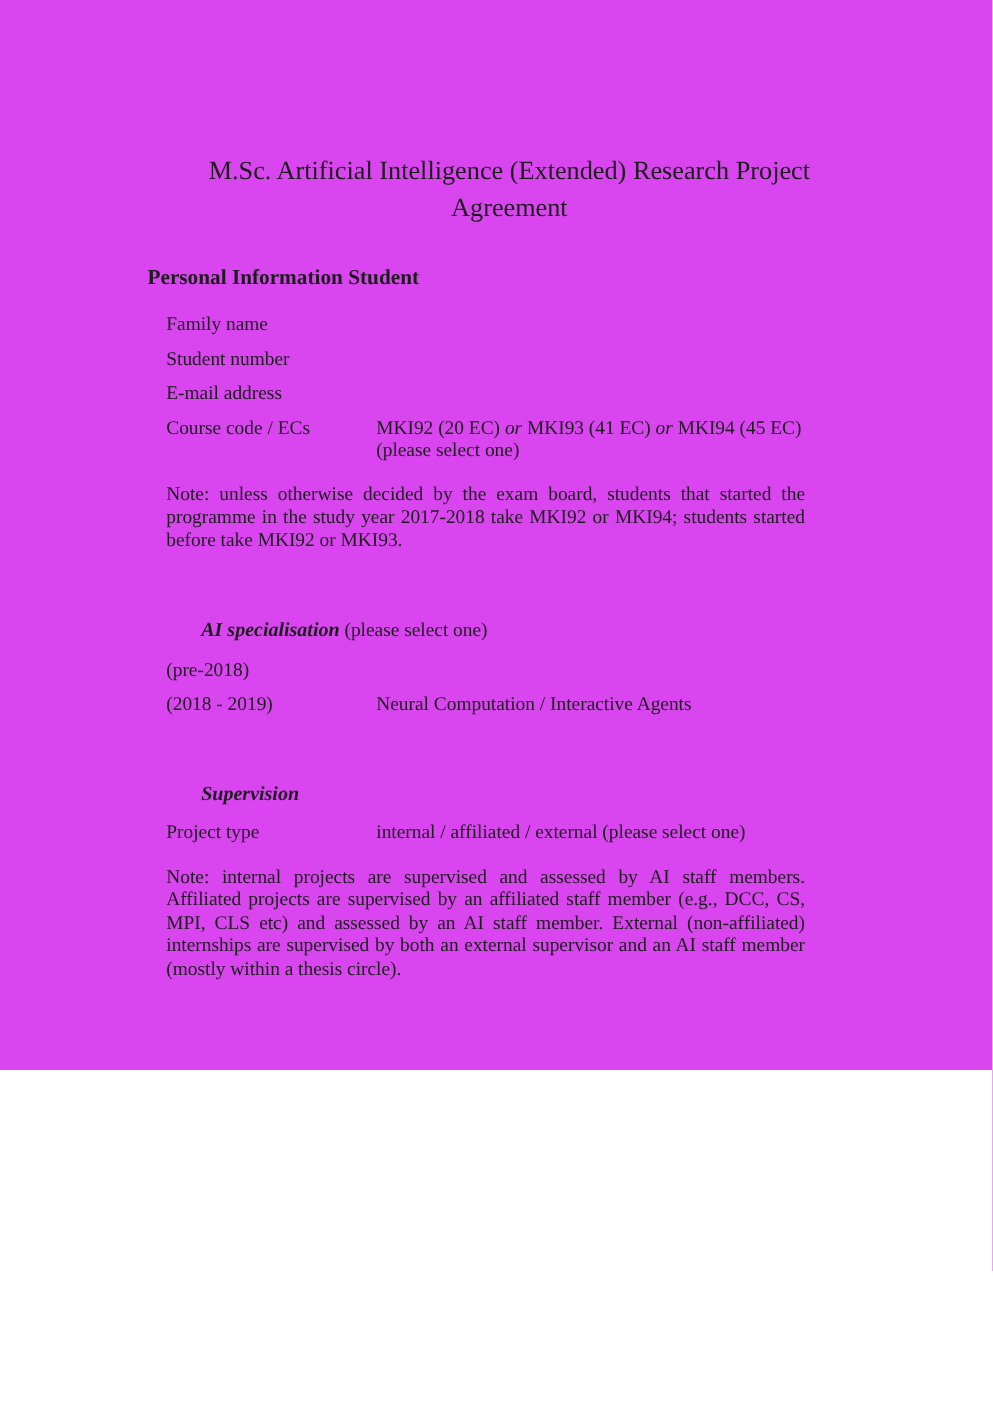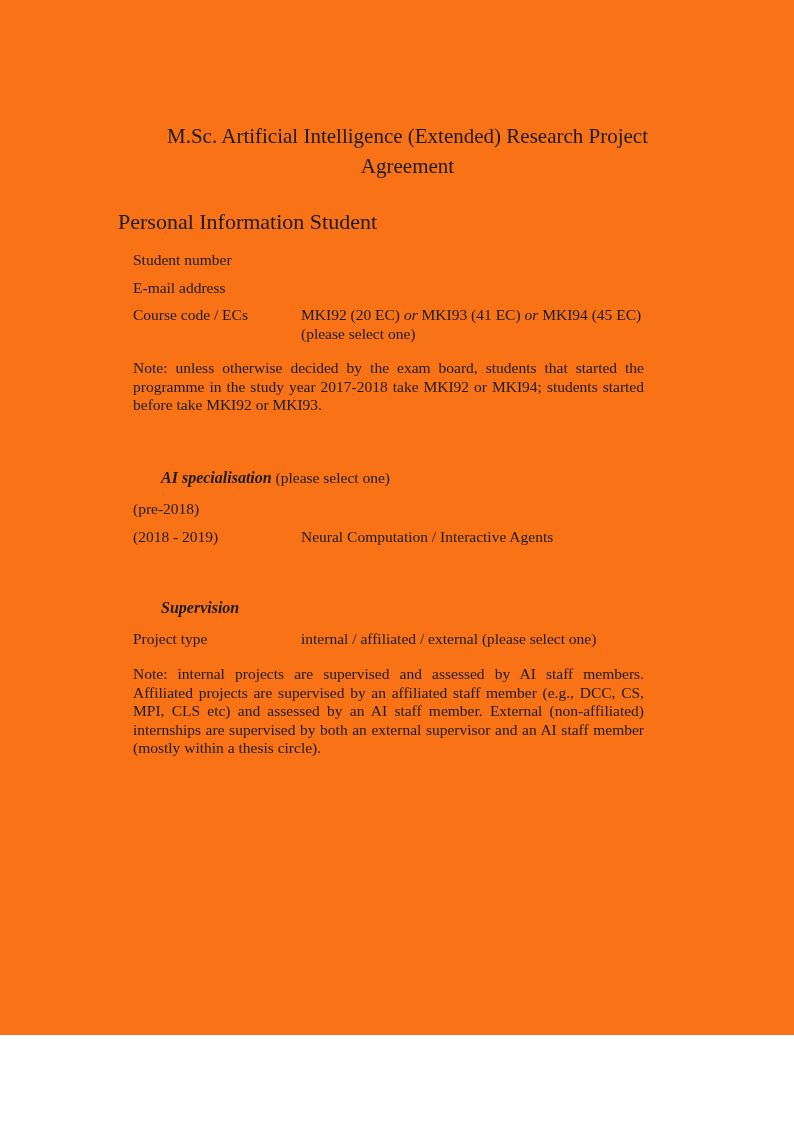--- a/index.html
+++ b/index.html
@@ -3,43 +3,43 @@
 <meta charset="utf-8">
 <style>
   html, body {
     margin: 0;
     padding: 0;
     background: #ffffff;
   }
   .page {
     position: relative;
     width: 794px;
-    height: 1035px;
+    height: 856px;
     margin: 0 auto;
-    background: #f97316;
+    background: #d946ef;
     color: #1c1c1c;
     font-family: "Liberation Serif", "DejaVu Serif", serif;
     font-size: 15.5px;
     line-height: 18.5px;
     overflow: hidden;
     box-sizing: border-box;
     padding: 121px 112px 0 133px;
   }
   .doc-title {
     font-size: 21px;
     line-height: 30px;
     text-align: center;
     max-width: 575px;
     margin: 0 auto;
     font-weight: normal;
   }
   .section-heading {
-    font-size: 22px;
+    font-size: 17px;
     line-height: 24px;
-    font-weight: normal;
+    font-weight: bold;
     margin: 29px 0 0 -15px;
   }
   .fields {
     margin-top: 17px;
   }
   .row {
     display: flex;
     margin-bottom: 9px;
   }
   .row-label {
@@ -84,20 +84,23 @@
 <body>
 
 <div class="page">
 
   <div class="doc-title">M.Sc. Artificial Intelligence (Extended) Research Project Agreement</div>
 
   <div class="section-heading">Personal Information Student</div>
 
   <div class="fields">
     <div class="row">
+      <div class="row-label">Family name</div>
+    </div>
+    <div class="row">
       <div class="row-label">Student number</div>
     </div>
     <div class="row">
       <div class="row-label">E-mail address</div>
     </div>
     <div class="row">
       <div class="row-label">Course code / ECs</div>
       <div class="row-value">
         <div><span>MKI92 (20 EC)</span> <span class="it">or</span> <span>MKI93 (41 EC)</span> <span class="it">or</span> <span>MKI94 (45 EC)</span></div>
         <div>(please select one)</div>

